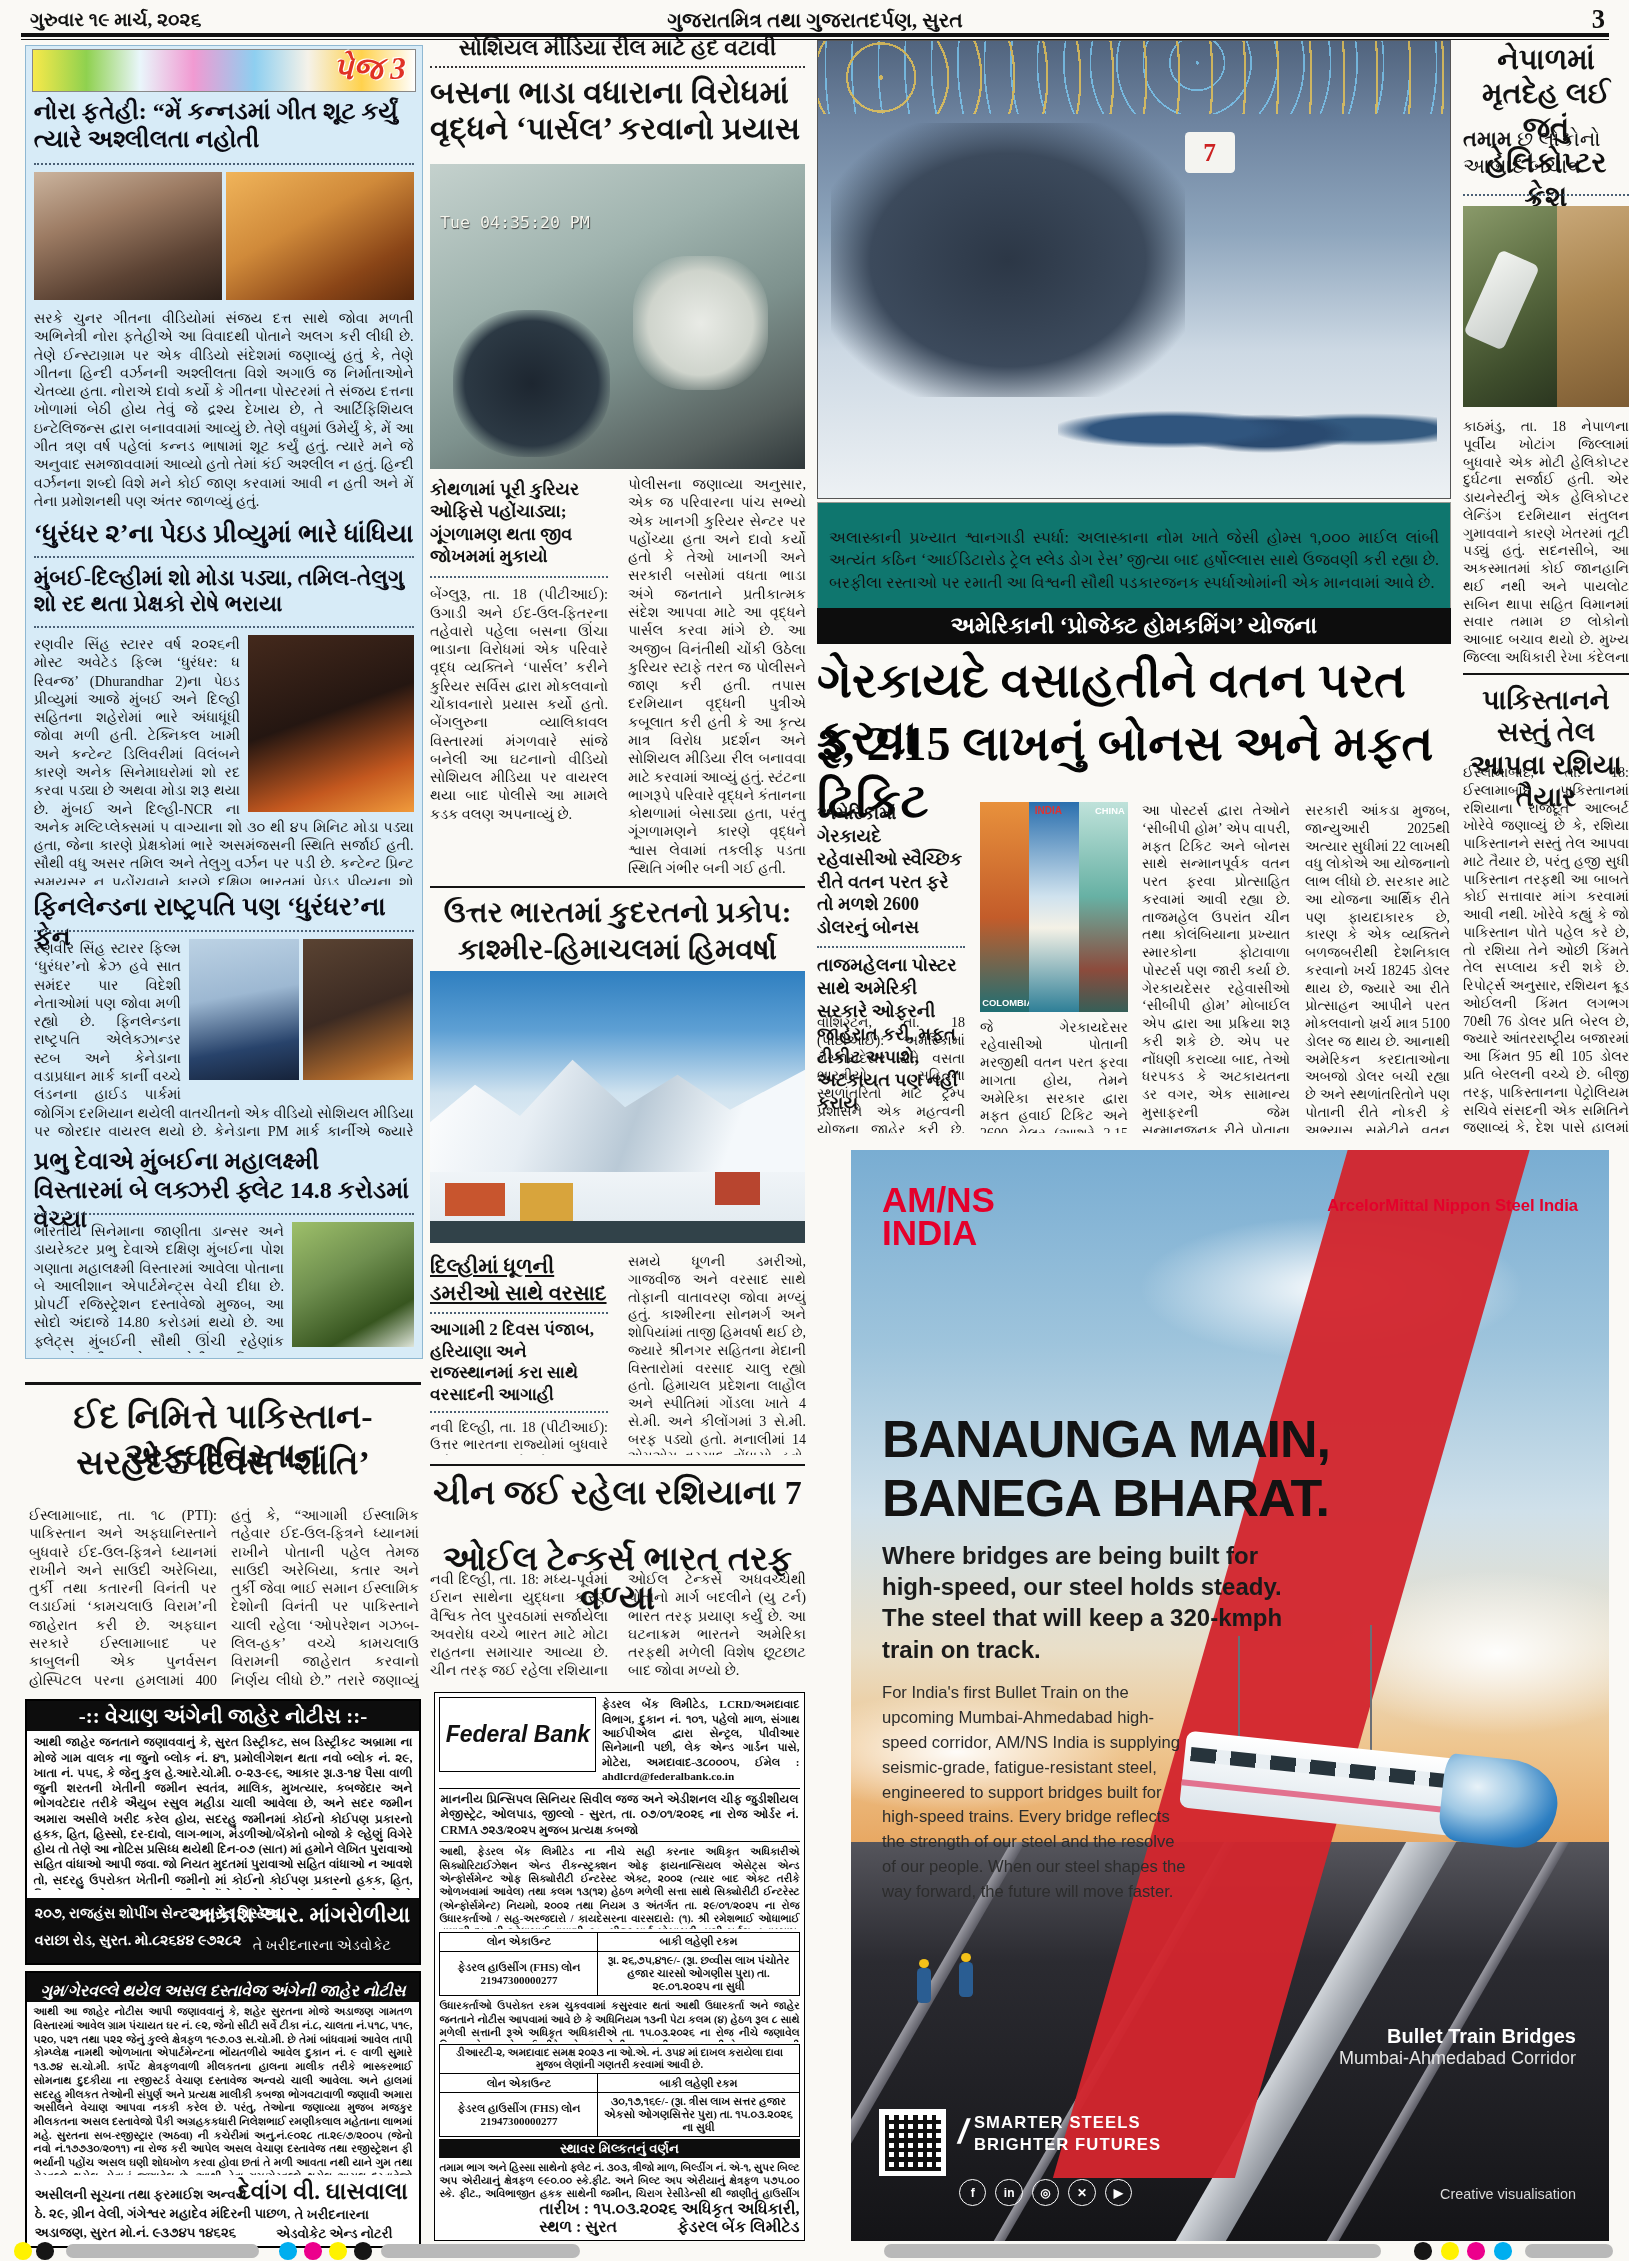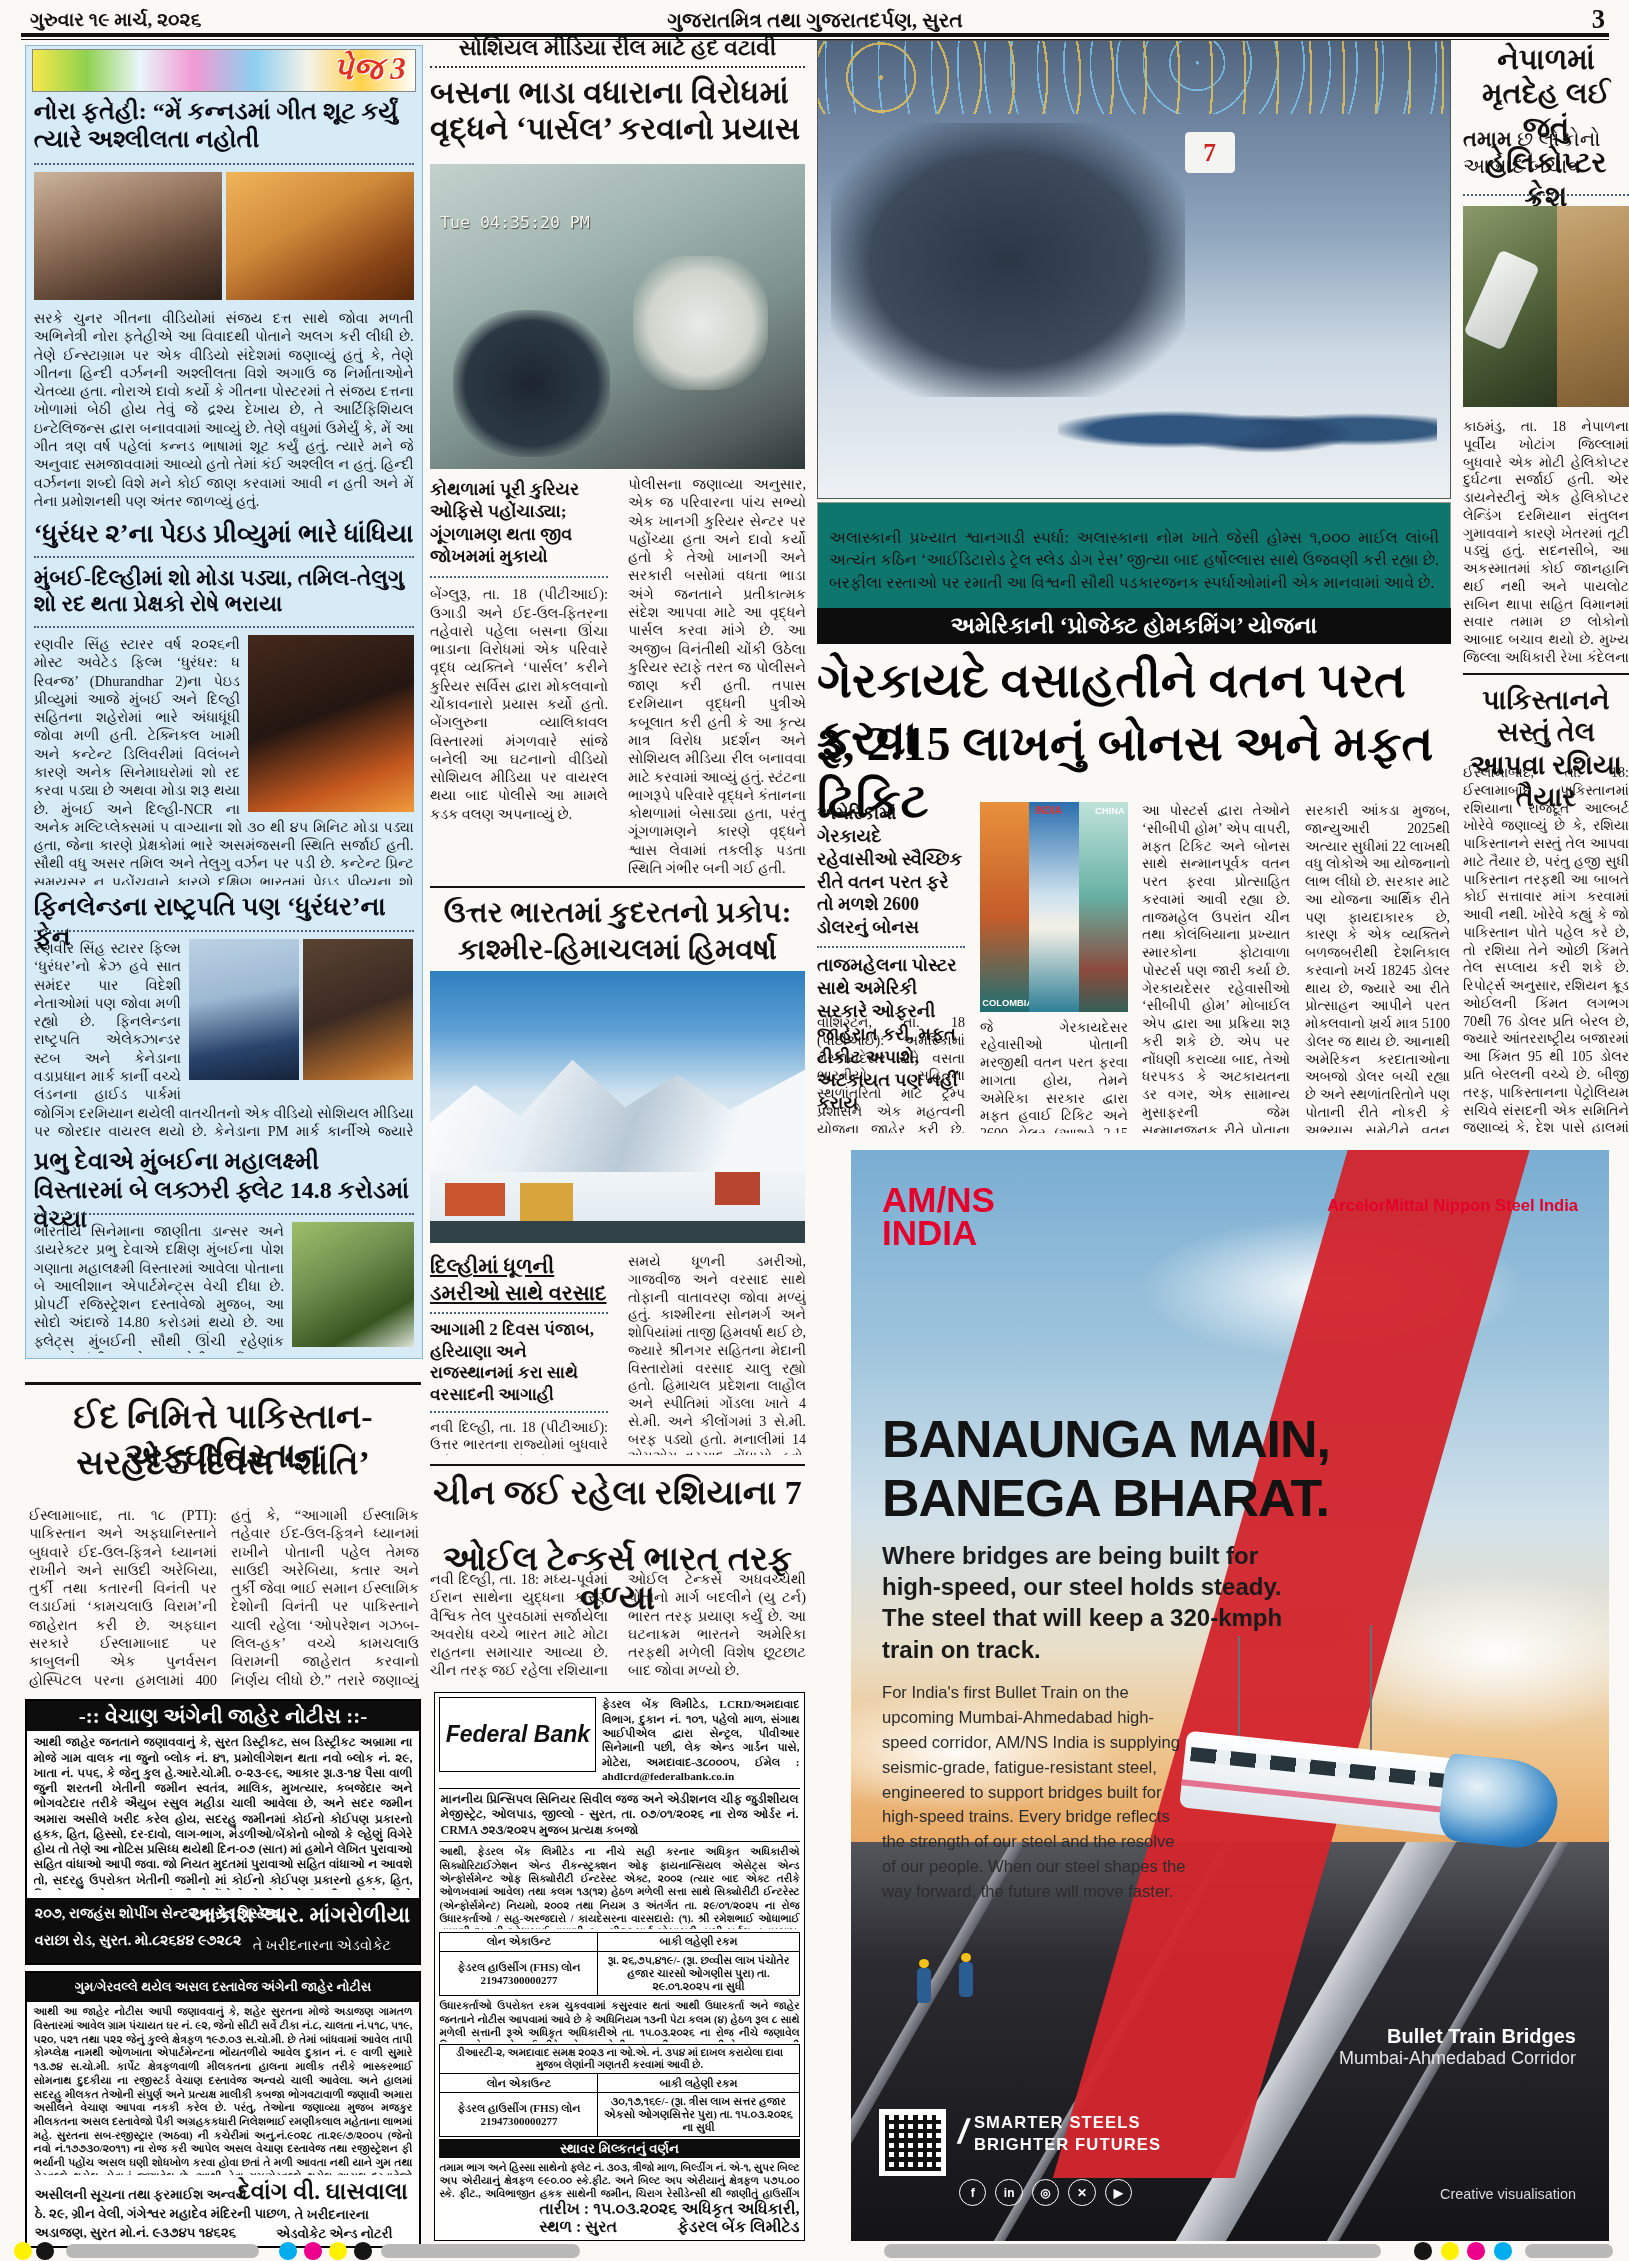--- a/index.html
+++ b/index.html
@@ -118,21 +118,21 @@
     <div class="gj just clip" style="padding:4.4px 6.6px;font-size:12px;font-weight:600;height:150px;">આથી જાહેર જનતાને જણાવવાનું કે, સુરત ડિસ્ટ્રીકટ, સબ ડિસ્ટ્રીકટ અબ્રામા ના મોજે ગામ વાલક ના જુનો બ્લોક નં. ૪૧, પ્રમોલીગેશન થતા નવો બ્લોક નં. ૨૯, ખાતા નં. ૫૫૬, કે જેનુ કુલ હે.આરે.ચો.મી. ૦-૨૩-૯૬, આકાર રૂા.૩-૧૪ પૈસા વાળી જુની શરતની ખેતીની જમીન સ્વતંત્ર, માલિક, મુખત્યાર, કબજેદાર અને ભોગવટેદાર તરીકે ઐયુબ રસુલ મહીડા ચાલી આવેલા છે, અને સદર જમીન અમારા અસીલે ખરીદ કરેલ હોય, સદરહુ જમીનમાં કોઈનો કોઈપણ પ્રકારનો હકક, હિત, હિસ્સો, દર-દાવો, લાગ-ભાગ, મંડળીઓ/બેંકોનો બોજો કે લ્હેણું વિગેરે હોય તો તેણે આ નોટિસ પ્રસિધ્ધ થયેથી દિન-૦૭ (સાત) માં હમોને લેખિત પુરાવાઓ સહિત વાંધાઓ આપી જવા. જો નિયત મુદતમાં પુરાવાઓ સહિત વાંધાઓ ન આવશે તો, સદરહુ ઉપરોક્ત ખેતીની જમીનો માં કોઈનો કોઈપણ પ્રકારનો હકક, હિત, હિસ્સો, દર-દાવો, લાગ-ભાગ, મંડળીઓ/બેંકોનો બોજો કે લ્હેણું નથી અને હોય તો તે તમામે તમામ જતા કર્યા છે યાને વેવ કર્યા છે એમ સમજી સદરહુ ઉપરોક્ત જમીનો નો પાકો રજિ. વેચાણ દસ્તાવેજ/લખાણો વિગેરે તમામે તમામ વ્યવહારો અમારા અસીલ પૂર્ણ કરી/કરાવી લેશે, ત્યારબાદ કોઈની કોઈપણ પ્રકારની તર-તકરાર કે દર-દાવો કે વાંધો-વિરોધ ચાલશે નહિ, તેની જાહેરે નોંધ લેવી. તા.૧૯.૩.૨૦૨૬</div>
     <div class="noticebar" style="position:absolute;left:0;right:0;bottom:0;height:65px;text-align:left;">
       <div style="position:absolute;left:7.7px;top:6.6px;font-size:14.4px;">૨૦૭, રાજહંસ શોપીંગ સેન્ટર, બરોડ પ્રિસ્ટેજ,</div>
       <div style="position:absolute;left:7.7px;top:34px;font-size:14.4px;">વરાછા રોડ, સુરત. મો.૮૨૬૪૪ ૯૭૨૮૨</div>
       <div style="position:absolute;right:8.8px;top:4.4px;font-size:22px;">આકાશ આર. માંગરોળીયા</div>
       <div style="position:absolute;right:28px;top:39px;font-size:14.4px;font-weight:normal;">તે ખરીદનારના એડવોકેટ</div>
     </div>
   </div>
 
   <div class="abs" style="left:25px;top:1971px;width:396px;height:277px;border:2.2px solid #000;background:#fff;box-sizing:border-box;">
-    <div class="noticebar" style="height:29px;line-height:27px;font-size:13px;">ગુમ/ગેરવલ્લે થયેલ અસલ દસ્તાવેજ અંગેની જાહેર નોટીસ</div>
+    <div class="noticebar" style="height:29px;line-height:36px;font-size:16px;font-style:italic;">ગુમ/ગેરવલ્લે થયેલ અસલ દસ્તાવેજ અંગેની જાહેર નોટીસ</div>
     <div class="gj just clip" style="padding:3.3px 6.6px;font-size:10.8px;font-weight:600;height:166px;">આથી આ જાહેર નોટીસ આપી જણાવવાનું કે, શહેર સુરતના મોજે અડાજણ ગામતળ વિસ્તારમાં આવેલ ગ્રામ પંચાયત ઘર નં. ૯૨, જેનો સીટી સર્વે ટીકા નં.૮, ચાલતા નં.૫૧૮, ૫૧૯, ૫૨૦, ૫૨૧ તથા ૫૨૨ જેનું કુલ્લે ક્ષેત્રફળ ૧૯૭.૦૩ સ.ચો.મી. છે તેમાં બાંધવામાં આવેલ તાપી કોમ્પ્લેક્ષ નામથી ઓળખાતા એપાર્ટમેન્ટના ભોંયતળીયે આવેલ દુકાન નં. ૯ વાળી સુમારે ૧૩.૭૪ સ.ચો.મી. કાર્પેટ ક્ષેત્રફળવાળી મીલકતના હાલના માલીક તરીકે ભાસ્કરભાઈ સોમનાથ દુદકીયા ના રજીસ્ટર્ડ વેચાણ દસ્તાવેજ અન્વયે ચાલી આવેલા. અને હાલમાં સદરહુ મીલકત તેઓની સંપુર્ણ અને પ્રત્યક્ષ માલીકી કબજા ભોગવટાવાળી જણાવી અમારા અસીલને વેચાણ આપવા નકકી કરેલ છે. પરંતુ, તેઓના જણાવ્યા મુજબ મજકુર મીલકતના અસલ દસ્તાવેજો પૈકી અગ્રહકકધારી નિલેશભાઈ રમણીકલાલ મહેતાના લાભમાં મહે. સુરતના સબ-રજીસ્ટ્રાર (અઠવા) ની કચેરીમાં અનુ.નં.૯૦૨૮ તા.૨૯/૭/૨૦૦૫ (જેનો નવો નં.૧૭૭૩૦/૨૦૧૧) ના રોજ કરી આપેલ અસલ વેચાણ દસ્તાવેજ તથા રજીસ્ટ્રેશન ફી ભર્યાની પહોંચ અસલ ઘણી શોધખોળ કરવા હોવા છતાં તે મળી આવતા નથી યાને ગુમ તથા ગેરવલ્લે થયેલ હોવાનું જણાવેલ છે. આથી તેવા ગુમ/ગેરવલ્લે થયેલ અસલ દસ્તાવેજો અન્વયે સદરહુ મીલકત અંગે કોઈના કોઈપણ પ્રકારના હકક, હિત, હિસ્સા કે દરદાવા કે કોઈપણ નાણાંકિય સંસ્થાની લોન, ચાર્જ, બોજો કે વેચાણ રાખવાના સાટાખતના હકકો વિગેરે ચાલી આવેલા હોય તો તેઓએ દિન-૭ માં દસ્તાવેજી પુરાવાઓ સહિત લેખિતમાં અમોને જાણ કરવી. અન્યથા મુદત વિત્યે કોઈના હકક, હિત, હિસ્સા નથી અને હોય તો તે જતા કરેલ હોય એમ સમજી મજકુર મીલકતનો રજીસ્ટર્ડ વેચાણ દસ્તાવેજ મજકુર ભાસ્કરભાઈ સોમનાથ દુદકીયા પાસેથી મારા અસીલ કરાવી લેશે. ત્યારબાદ કોઈની કોઈપણ જાતની તર-તકરાર ચાલશે નહીં જેની આથી જાહેર જનતાએ નોંધ લેવી.</div>
     <div style="position:absolute;left:7.7px;bottom:43px;font-size:13.3px;font-weight:bold;">અસીલની સૂચના તથા ફરમાઈશ અન્વયે</div>
     <div style="position:absolute;left:7.7px;bottom:24px;font-size:13.3px;font-weight:bold;">ઠે. ૨૯, ગ્રીન વેલી, ગંગેશ્વર મહાદેવ મંદિરની પાછળ,</div>
     <div style="position:absolute;left:7.7px;bottom:5.5px;font-size:13.3px;font-weight:bold;">અડાજણ, સુરત મો.નં. ૯૩૭૪૫ ૧૪૬૨૬</div>
     <div style="position:absolute;right:11px;bottom:41px;font-size:23px;font-weight:bold;">દેવાંગ વી. ઘાસવાલા</div>
     <div style="position:absolute;right:50px;bottom:23px;font-size:13.3px;font-weight:bold;">તે ખરીદનારના</div>
     <div style="position:absolute;right:26.5px;bottom:4.4px;font-size:13.3px;font-weight:bold;">એડવોકેટ એન્ડ નોટરી</div>
   </div>
 
   <div class="abs ctr b midw" style="left:430px;top:35px;font-size:22px;">સોશિયલ મીડિયા રીલ માટે હદ વટાવી</div>

